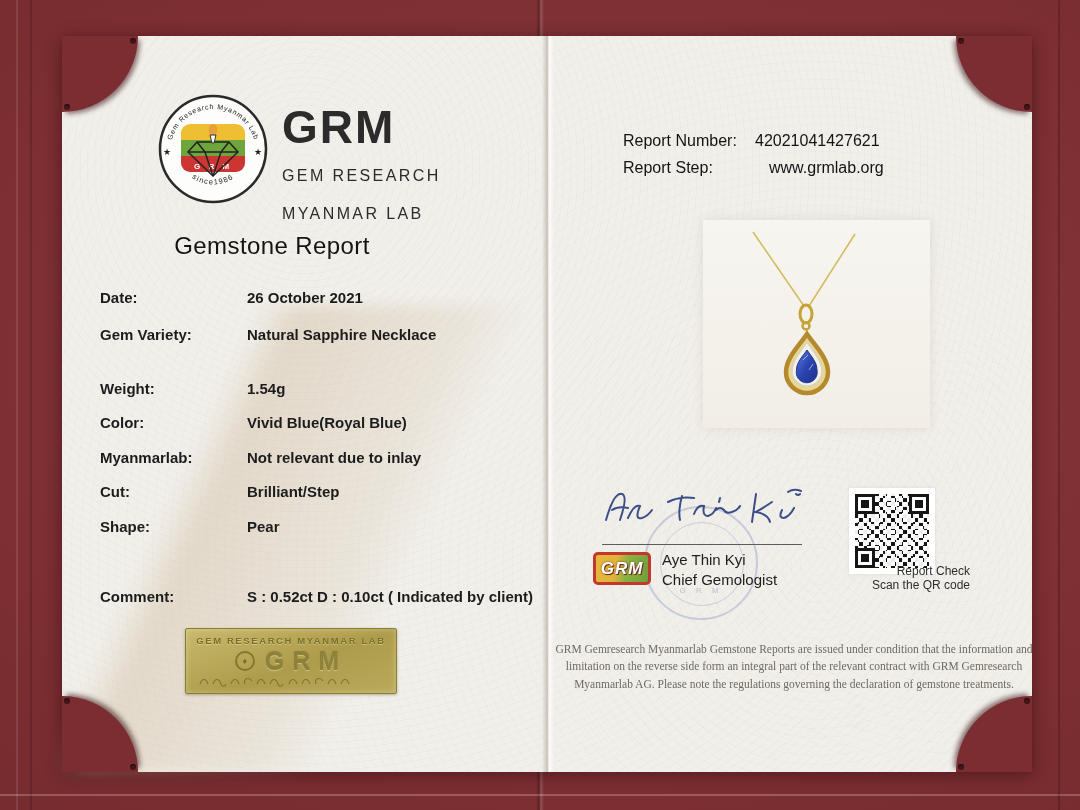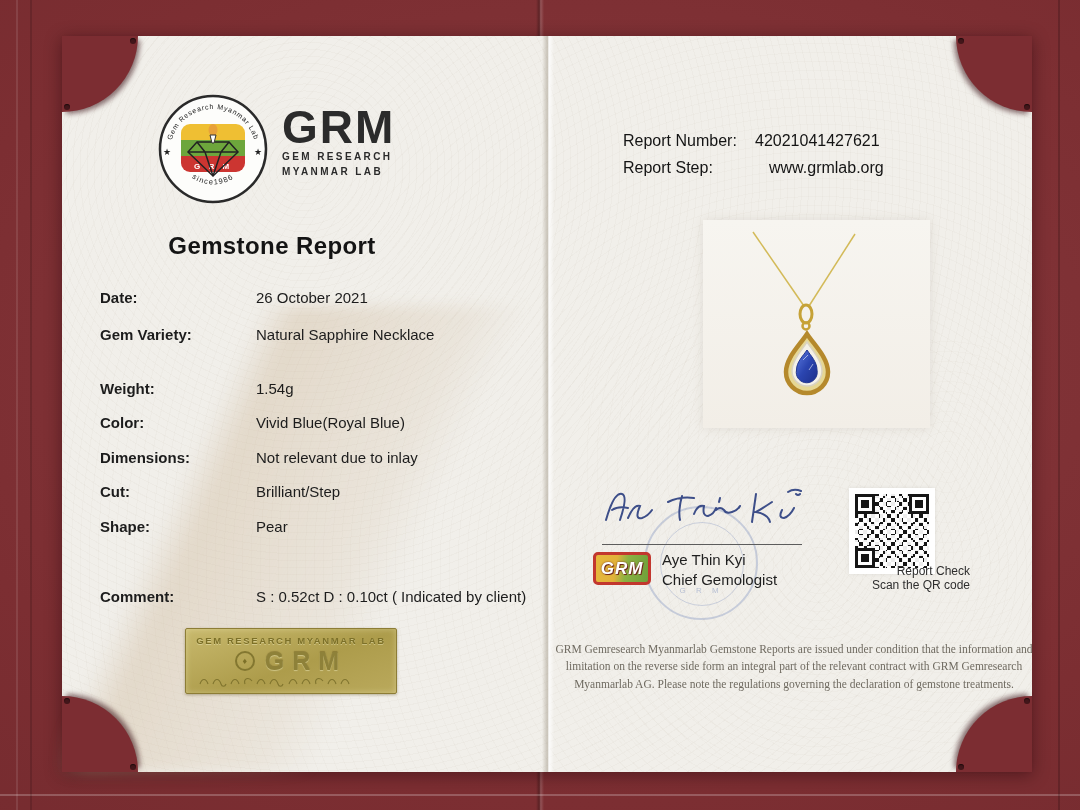--- a/index.html
+++ b/index.html
@@ -54,28 +54,28 @@
   .pocket-br { left:956px; top:696px; border-top-left-radius:100%;     box-shadow:-3px -3px 5px -1px rgba(50,8,12,.55); }
   .pocket-tl .h1 { left:68px; top:2px; }  .pocket-tl .h2 { left:2px; top:68px; }
   .pocket-tr .h1 { left:2px;  top:2px; }  .pocket-tr .h2 { left:68px; top:68px; }
   .pocket-bl .h1 { left:68px; top:68px; } .pocket-bl .h2 { left:2px; top:2px; }
   .pocket-br .h1 { left:2px;  top:68px; } .pocket-br .h2 { left:68px; top:2px; }
 
   
   .brand { position:absolute; left:96px; top:58px; display:flex; align-items:flex-start; }
   .brand-words { margin-left:14px; margin-top:14px; color:#2c2c2c; }
   .brand-acronym { font-size:46px; font-weight:800; letter-spacing:2px; line-height:.85; color:#2b2b2b; }
-  .brand-sub { font-size:10px; font-weight:700; letter-spacing:2.4px; color:#2b2b2b; margin-top:4px; }
+  .brand-sub { font-size:16px; font-weight:400; letter-spacing:2.4px; color:#2b2b2b; margin-top:20px; }
 
   .report-title { position:absolute; left:60px; top:196px; width:300px; text-align:center;
-    font-size:24px; font-weight:700; color:#141414; letter-spacing:.4px; }
+    font-size:24px; font-weight:400; color:#141414; letter-spacing:.4px; }
 
   .field-row { position:absolute; left:38px; width:440px; height:22px; font-size:15px; color:#1c1c1c; }
   .field-row .lbl { font-weight:800; }
-  .field-row .val { position:absolute; left:156px; top:0; font-weight:400; white-space:nowrap; }
+  .field-row .val { position:absolute; left:147px; top:0; font-weight:700; white-space:nowrap; }
 
   
   .gold-sticker {
     position:absolute; left:123px; top:592px; width:212px; height:66px;
     background:linear-gradient(160deg,#c8b96d 0%, #ad9c4b 55%, #baa95c 100%);
     border:1px solid #8d7d36; border-radius:2px;
     box-shadow:0 1px 3px rgba(90,75,20,.4), inset 0 0 6px rgba(255,250,210,.35);
     display:flex; flex-direction:column; align-items:center; justify-content:center; gap:1px;
   }
   .gold-line1 { font-size:9.5px; font-weight:800; letter-spacing:1.6px; color:#7c7028;
@@ -199,21 +199,21 @@
     </div>
     <div class="field-row" style="top:344px">
       <span class="lbl">Weight:</span>
       <span class="val">1.54g</span>
     </div>
     <div class="field-row" style="top:378px">
       <span class="lbl">Color:</span>
       <span class="val">Vivid Blue(Royal Blue)</span>
     </div>
     <div class="field-row" style="top:413px">
-      <span class="lbl">Dimensions:</span>
+      <span class="lbl">Myanmarlab:</span>
       <span class="val">Not relevant due to inlay</span>
     </div>
     <div class="field-row" style="top:482px">
       <span class="lbl">Shape:</span>
       <span class="val">Pear</span>
     </div>
     <div class="field-row" style="top:447px">
       <span class="lbl">Cut:</span>
       <span class="val">Brilliant/Step</span>
     </div>

